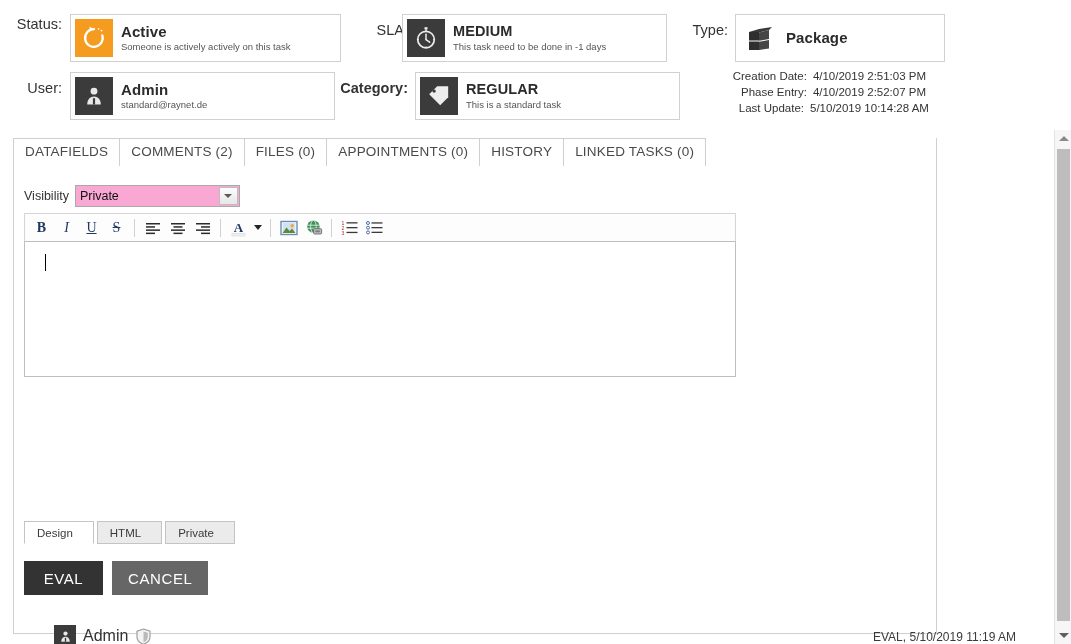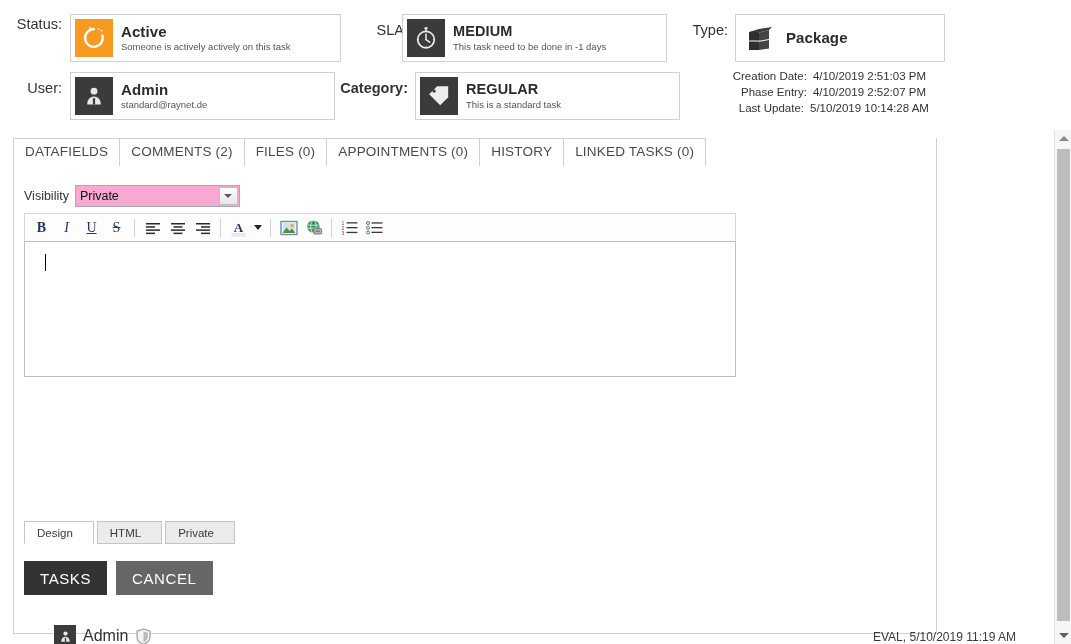--- a/index.html
+++ b/index.html
@@ -546,21 +546,21 @@
         </div>
       </div>
 
       <div class="mode-tabs">
         <div class="mode-tab active">Design</div>
         <div class="mode-tab">HTML</div>
         <div class="mode-tab">Private</div>
       </div>
 
       <div class="action-row">
-        <div class="btn save">TASKS</div>
+        <div class="btn save">EVAL</div>
         <div class="btn cancel">CANCEL</div>
       </div>
 
       <div class="comments">
 
         <div class="comment">
           <div class="comment-head">
             <span class="c-avatar">
               <svg width="15" height="15" viewBox="0 0 24 24">
                 <circle cx="12" cy="7.2" r="3.4" fill="#e8e8e8"></circle>

